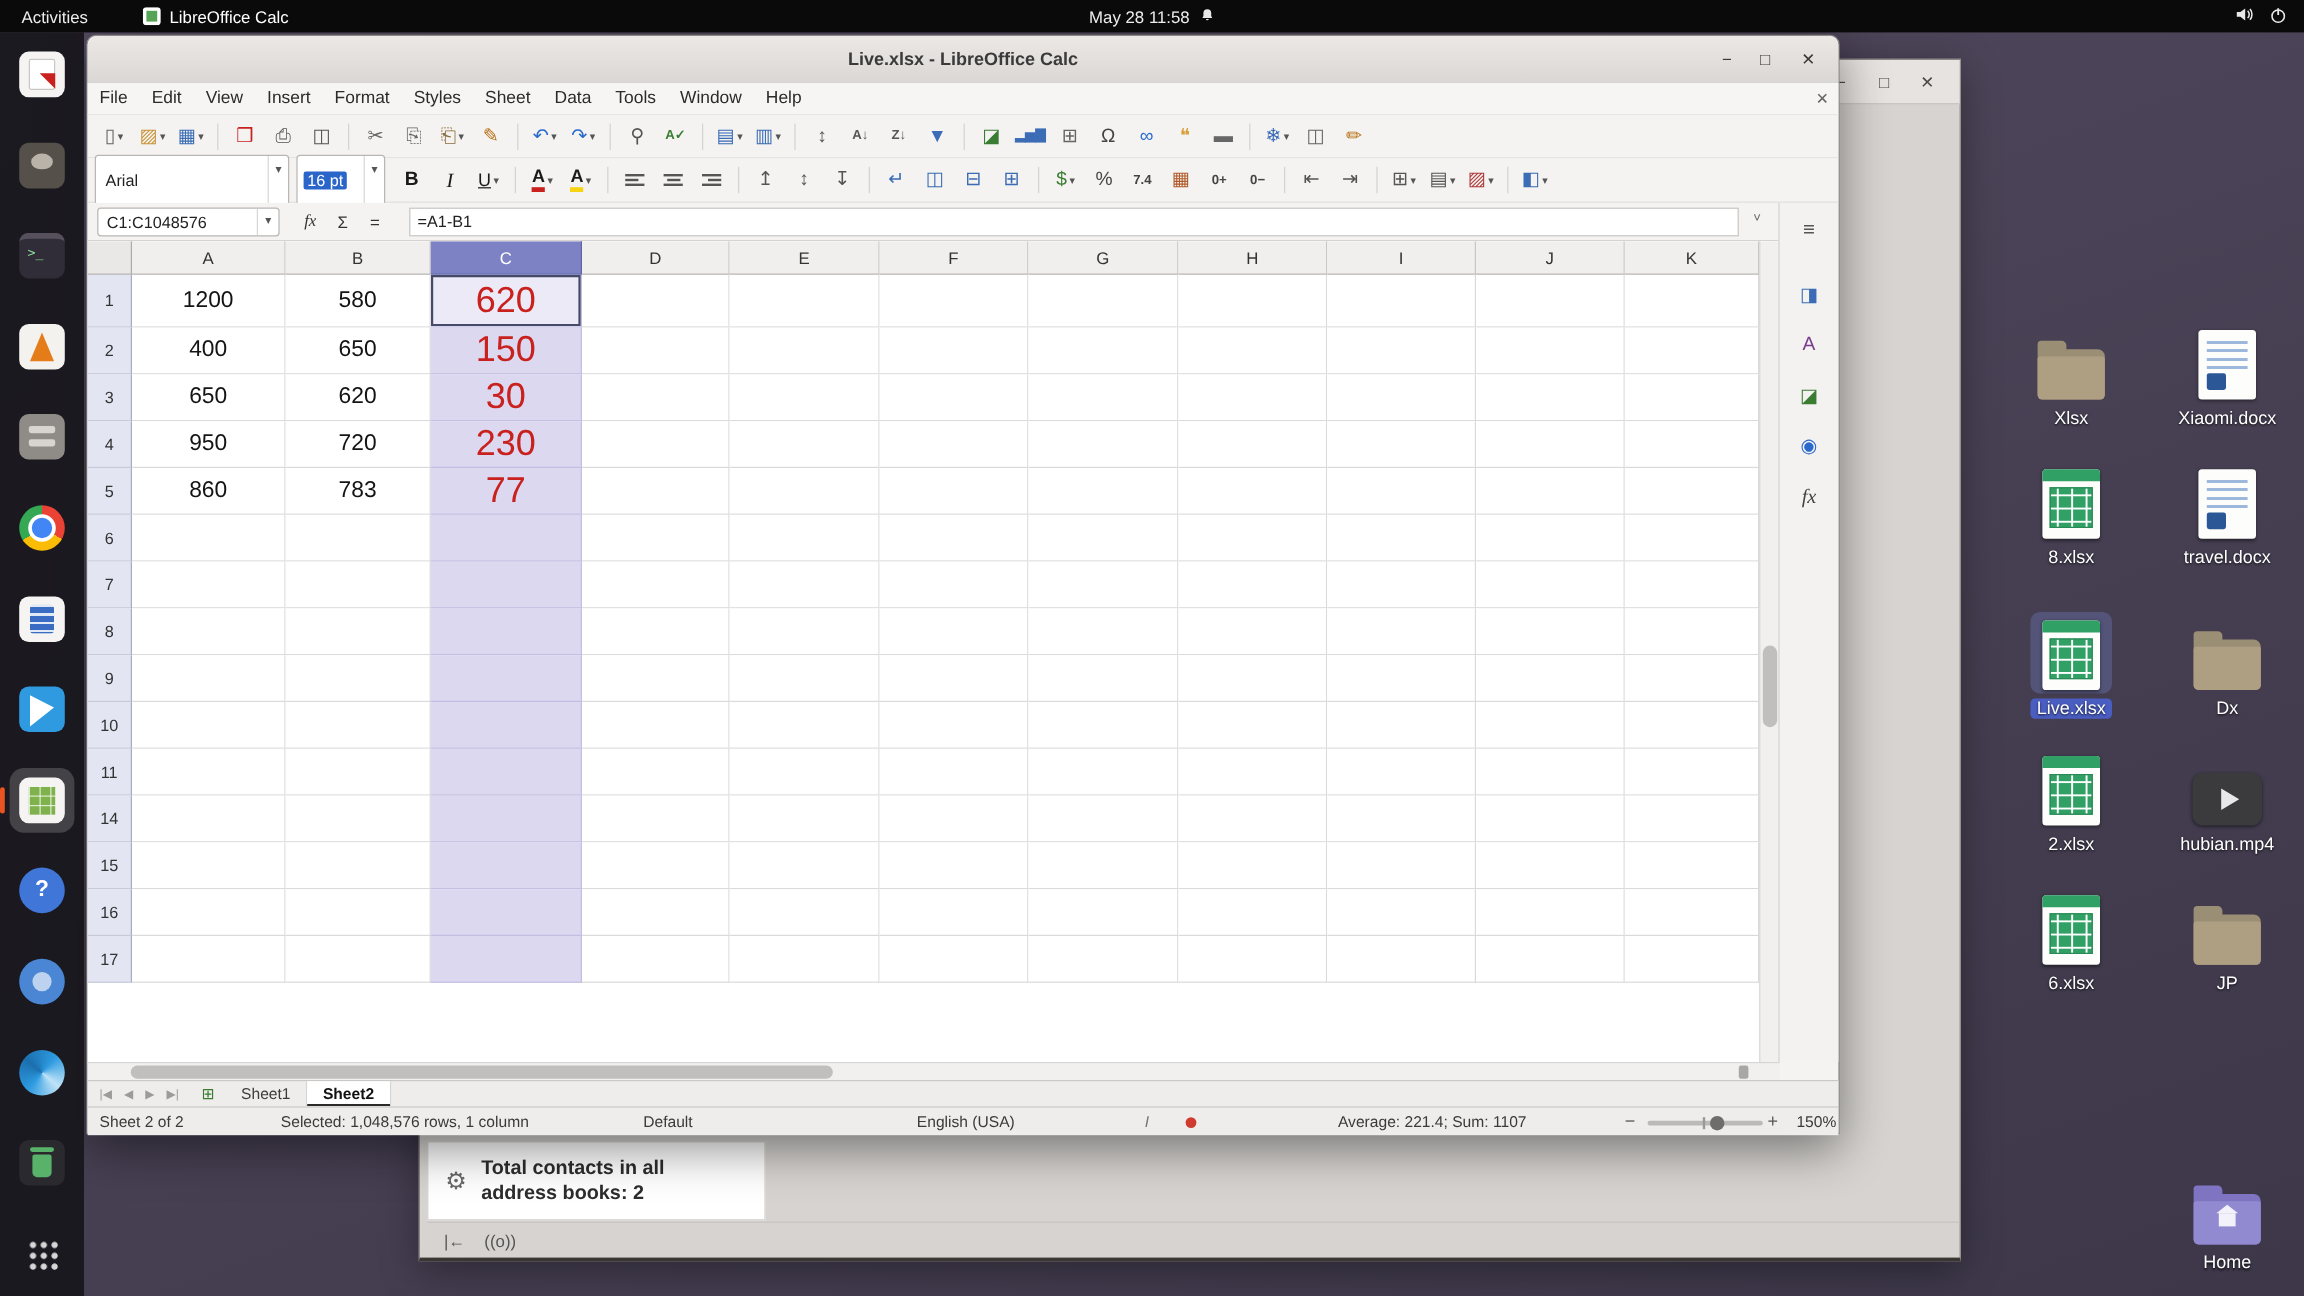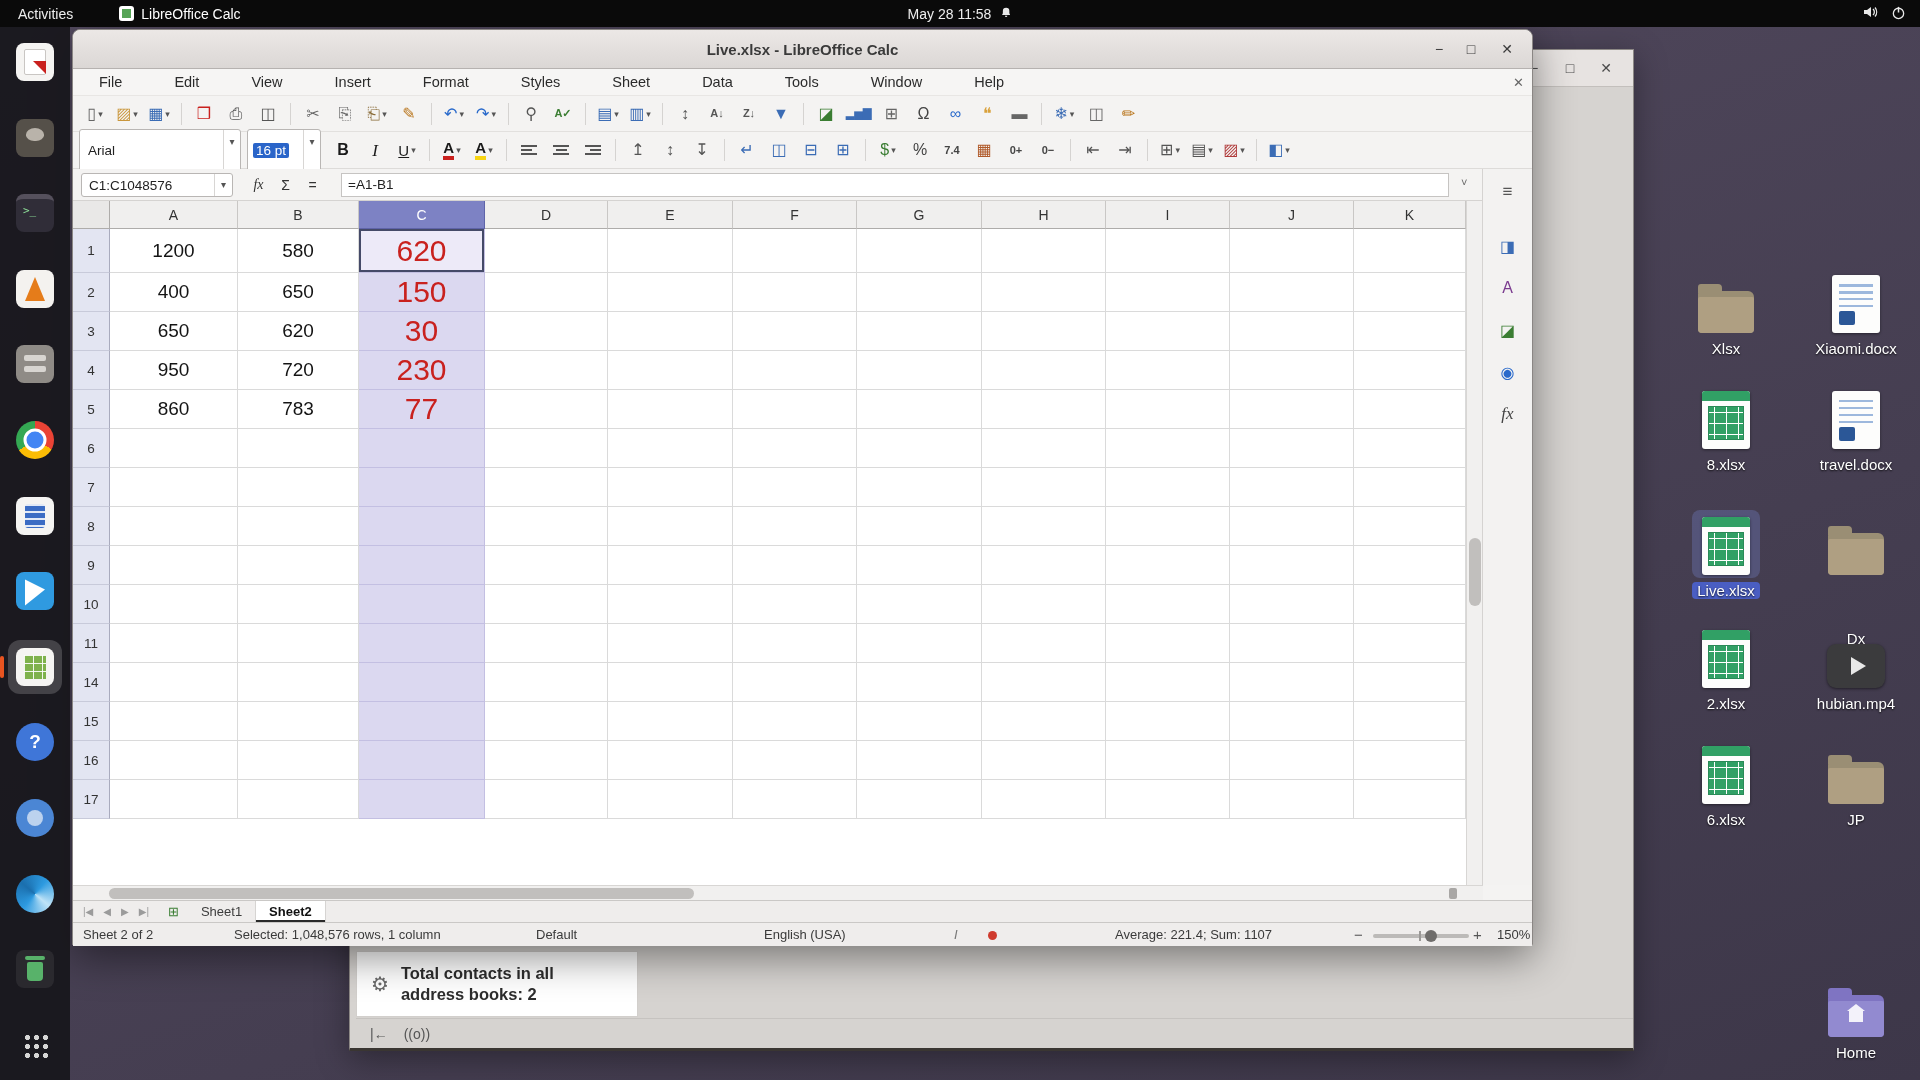--- a/index.html
+++ b/index.html
@@ -108,21 +108,21 @@
   
   #calcwin{position:absolute;left:72px;top:29px;width:1461px;height:916px;background:#f4f3f2;z-index:50;
     border:1px solid #8a8684;border-radius:8px 8px 0 0;box-shadow:0 12px 40px rgba(0,0,0,.45)}
   .titlebar{position:absolute;left:0;top:0;width:100%;height:39px;background:linear-gradient(#ece8e6,#dbd7d5);
     border-bottom:1px solid #b6b2b0;border-radius:8px 8px 0 0}
   .wtitle{position:absolute;left:0;right:0;text-align:center;line-height:39px;font-size:15px;font-weight:700;color:#3a3a3a}
   .wbtn{position:absolute;top:0;height:39px;line-height:39px;font-size:14px;color:#3a3a3a;width:30px;text-align:center}
   .minb{right:78px}.maxb{right:46px}.closeb{right:10px}
   .menubar{position:absolute;left:0;top:39px;width:100%;height:27px;background:#f6f5f4;display:flex;align-items:center;
     font-size:14.5px;color:#2b2b2b;border-bottom:1px solid #e8e6e4}
-  .mitem{padding:0 26px;height:100%;display:flex;align-items:center}
+  .mitem{padding:0 10px;height:100%;display:flex;align-items:center}
   .mclose{position:absolute;right:8px;top:0;height:27px;display:flex;align-items:center;font-size:13px;color:#666}
   .stdbar{position:absolute;left:0;top:66px;width:100%;height:36px;background:#f4f3f2;border-bottom:1px solid #e2e0de;
     display:flex;align-items:center;padding-left:6px}
   .fmtbar{position:absolute;left:0;top:102px;width:100%;height:37px;background:#f4f3f2;border-bottom:1px solid #dddbd9;
     display:flex;align-items:center;padding-left:6px}
   #fmticons{display:flex;align-items:center}
   .tbi{height:30px;min-width:30px;display:flex;align-items:center;justify-content:center;padding:0 3px;margin:0 1px;border-radius:3px}
   .g{font-size:16px;line-height:1;color:#444}
   .g-small{font-size:11px;font-weight:700}
   .g-b{font-weight:900;font-size:16px;color:#1a1a1a}
@@ -299,21 +299,21 @@
         <div class="fi-docx"></div>
       </div>
       <div class="dlabel"><span>travel.docx</span></div>
     </div>
     <div class="dicon selected" style="left: 1666px; top: 510px;">
       <div class="iconbox">
         <div class="fi-xlsx"></div>
       </div>
       <div class="dlabel"><span>Live.xlsx</span></div>
     </div>
-    <div class="dicon" style="left: 1796px; top: 510px; gap: 48px;">
+    <div class="dicon" style="left: 1796px; top: 510px;">
       <div class="iconbox">
         <div class="fi-folder"></div>
       </div>
       <div class="dlabel"><span>Dx</span></div>
     </div>
     <div class="dicon" style="left: 1666px; top: 623px;">
       <div class="iconbox">
         <div class="fi-xlsx"></div>
       </div>
       <div class="dlabel"><span>2.xlsx</span></div>

